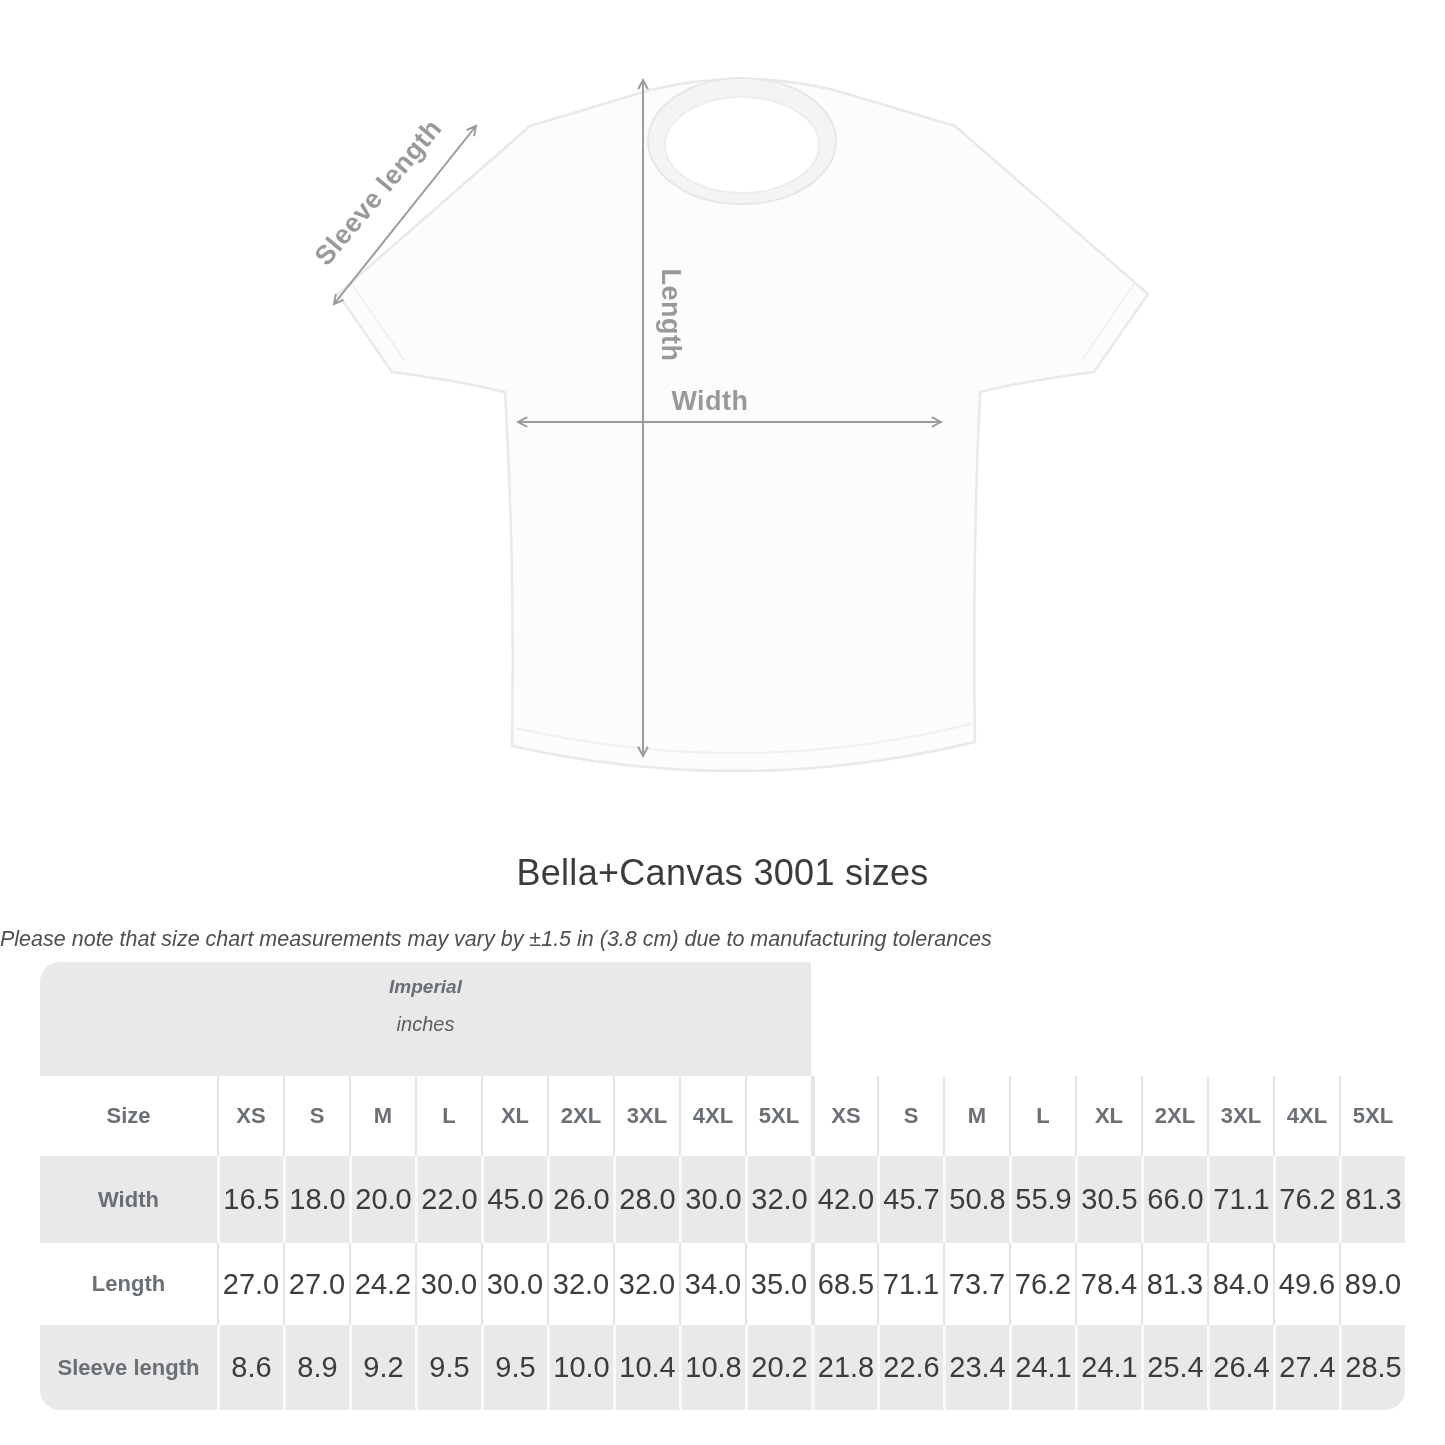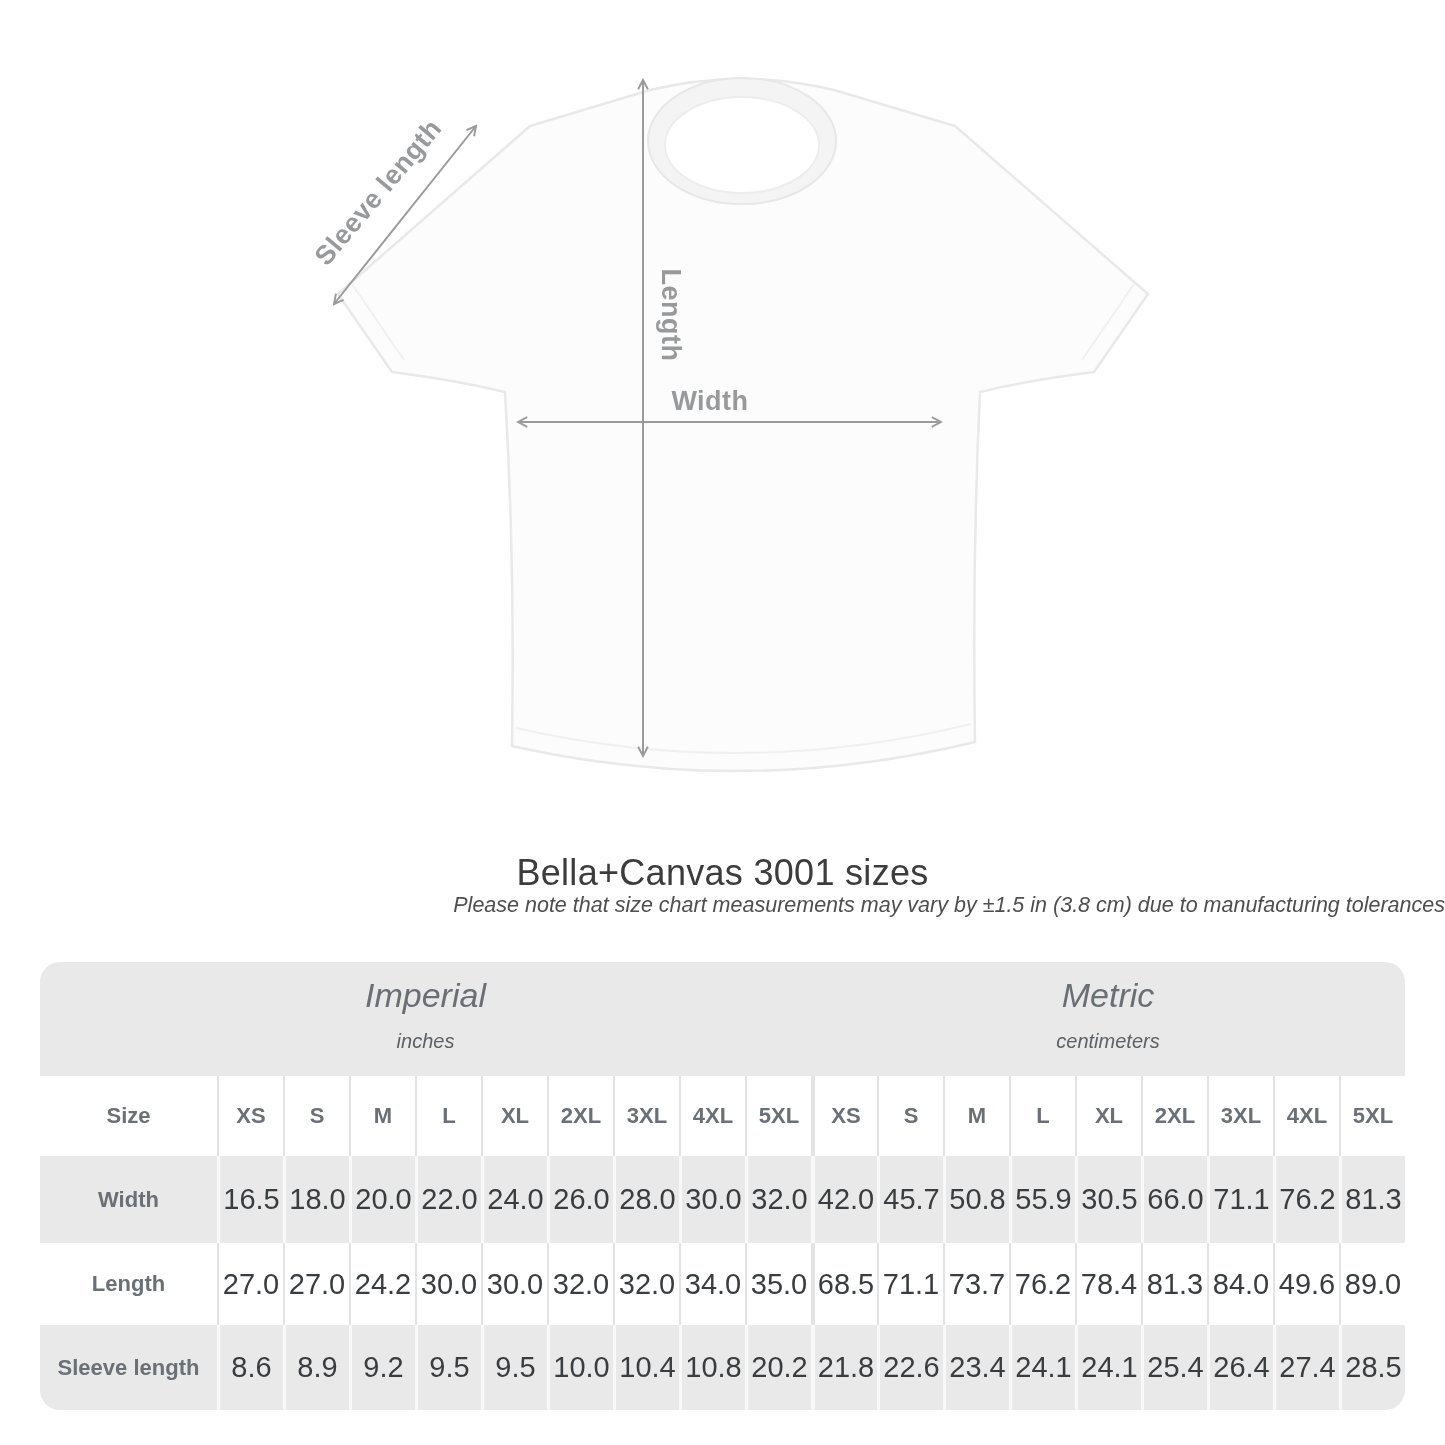--- a/index.html
+++ b/index.html
@@ -10,36 +10,36 @@
   
   .diagram{position:absolute;left:0;top:0;width:1445px;height:845px;}
   .diagram svg{display:block;}
   .measure-label{fill:#97999b;font-weight:bold;font-size:27px;letter-spacing:.5px;}
   
   .page-title{
     position:absolute;left:0;top:852px;width:100%;text-align:center;
     font-size:36px;font-weight:normal;color:#3c3c3c;letter-spacing:.3px;
   }
   .page-subtitle{
-    position:absolute;left:0;top:893px;width:100%;text-align:right;
+    position:absolute;left:0;top:927px;width:100%;text-align:left;
     font-size:21.5px;font-style:italic;color:#4e4e4e;
   }
   
   .size-table{
     position:absolute;left:40px;top:962px;width:1365px;
     border-radius:20px;overflow:hidden;background:#ffffff;
   }
   .band{display:flex;height:114px;}
   .band-section{
     background:#e9e9e9;display:flex;flex-direction:column;align-items:center;
     padding-top:14px;box-sizing:border-box;
   }
   .band-section.imperial{width:771px;}
   .band-section.metric{width:594px;}
-  .band-label{font-size:34px;font-weight:normal;font-style:italic;color:#696f74;}
+  .band-label{font-size:19px;font-weight:bold;font-style:italic;color:#696f74;}
   .band-unit{font-size:20px;font-style:italic;color:#5c6165;margin-top:15px;}
   .trow{display:grid;grid-template-columns:177px repeat(18,66px);}
   .row-white{background:#ffffff;--sep:#e4e4e4;--sepw:2px;}
   .row-gray{background:#e9e9e9;--sep:#f8f8f8;--sepw:3px;}
   .r70{height:80px}.r87{height:87px}.r82{height:82px}.r85{height:85px}
   .cell{
     display:flex;align-items:center;justify-content:center;
     box-sizing:border-box;height:100%;
   }
   .cell+.cell{border-left:var(--sepw) solid var(--sep);}
@@ -93,24 +93,20 @@
 
 <div class="page-title">Bella+Canvas 3001 sizes</div>
 <div class="page-subtitle">Please note that size chart measurements may vary by ±1.5 in (3.8 cm) due to manufacturing tolerances</div>
 
 <div class="size-table">
   <div class="band">
     <div class="band-section imperial">
       <div class="band-label">Imperial</div>
       <div class="band-unit">inches</div>
     </div>
-    <div class="band-section metric">
-      <div class="band-label">Metric</div>
-      <div class="band-unit">centimeters</div>
-    </div>
   </div>
   <div class="trow row-white r70">
       <div class="cell label-cell">Size</div>
       <div class="cell head-cell">XS</div>
       <div class="cell head-cell">S</div>
       <div class="cell head-cell">M</div>
       <div class="cell head-cell">L</div>
       <div class="cell head-cell">XL</div>
       <div class="cell head-cell">2XL</div>
       <div class="cell head-cell">3XL</div>
@@ -126,21 +122,21 @@
       <div class="cell head-cell">4XL</div>
       <div class="cell head-cell">5XL</div>
     </div>
   <div>
       <div class="trow row-gray r87">
         <div class="cell label-cell">Width</div>
         <div class="cell val-cell">16.5</div>
         <div class="cell val-cell">18.0</div>
         <div class="cell val-cell">20.0</div>
         <div class="cell val-cell">22.0</div>
-        <div class="cell val-cell">24.0</div>
+        <div class="cell val-cell">45.0</div>
         <div class="cell val-cell">26.0</div>
         <div class="cell val-cell">28.0</div>
         <div class="cell val-cell">30.0</div>
         <div class="cell val-cell">32.0</div>
         <div class="cell val-cell sec">42.0</div>
         <div class="cell val-cell">45.7</div>
         <div class="cell val-cell">50.8</div>
         <div class="cell val-cell">55.9</div>
         <div class="cell val-cell">30.5</div>
         <div class="cell val-cell">66.0</div>

